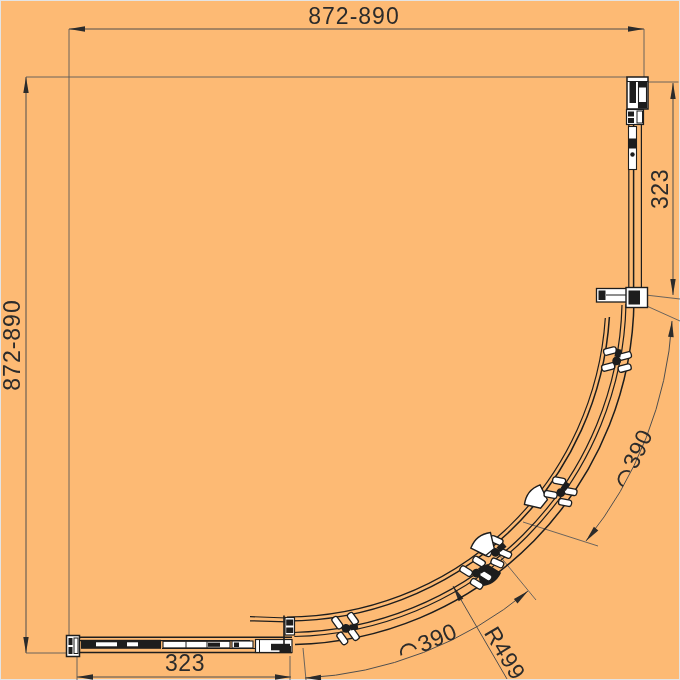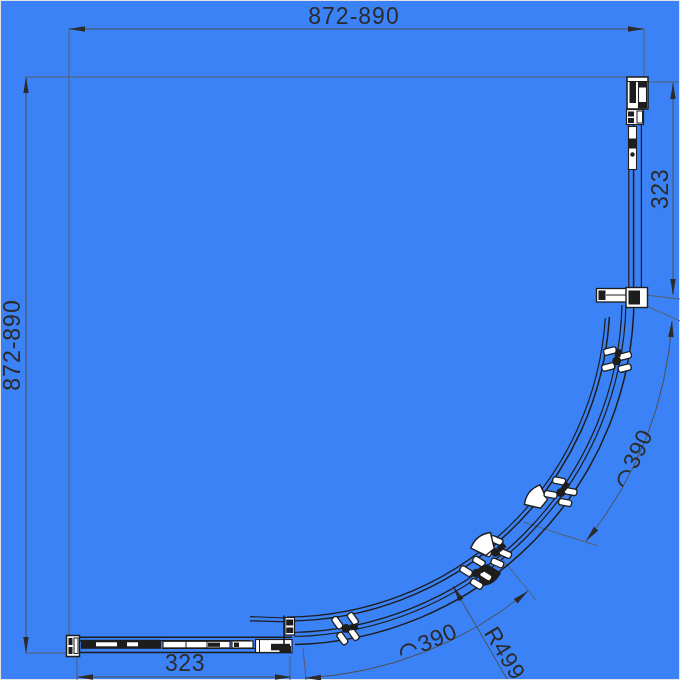--- a/index.html
+++ b/index.html
@@ -1,16 +1,16 @@
 <!DOCTYPE html>
 <html><head>
 <meta charset="utf-8">
 <style>
   html,body{margin:0;padding:0;background:#fff;}
-  .stage{position:relative;width:680px;height:680px;background:#3b82f6;overflow:hidden;
+  .stage{position:relative;width:680px;height:680px;background:#fdba74;overflow:hidden;
          font-family:"Liberation Sans", sans-serif;}
   svg{display:block}
   .dim-text{font-family:"Liberation Sans", sans-serif;font-size:23px;letter-spacing:1px;fill:#2b2b2b;}
   .dim-text-s{font-family:"Liberation Sans", sans-serif;font-size:23px;letter-spacing:0.5px;fill:#2b2b2b;}
   .dimline{stroke:#4f4f4f;stroke-width:1;fill:none;}
   .extline{stroke:#5a5a5a;stroke-width:0.9;fill:none;}
   .arrow{fill:#2b2b2b;stroke:none;}
   .obj{stroke:#1d1d1d;fill:none;}
   .objw{stroke:#1d1d1d;fill:#ffffff;}
   .blk{fill:#1d1d1d;stroke:none;}

